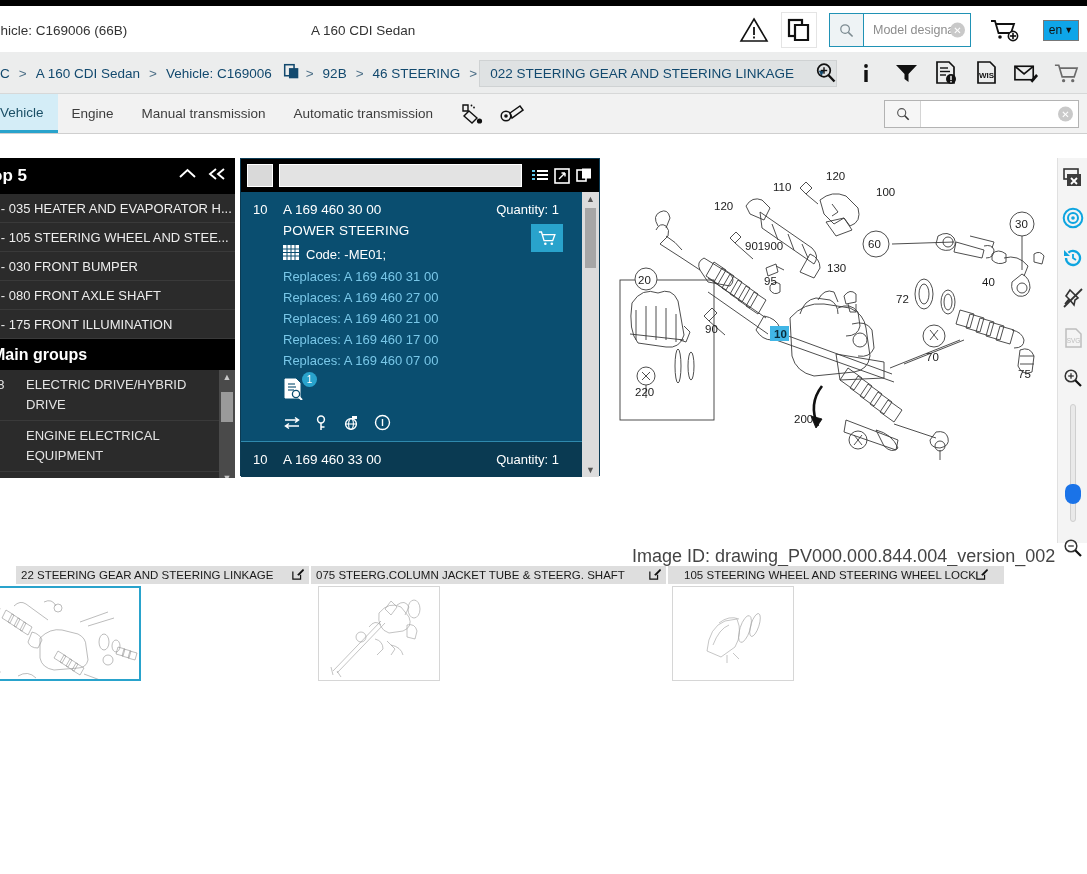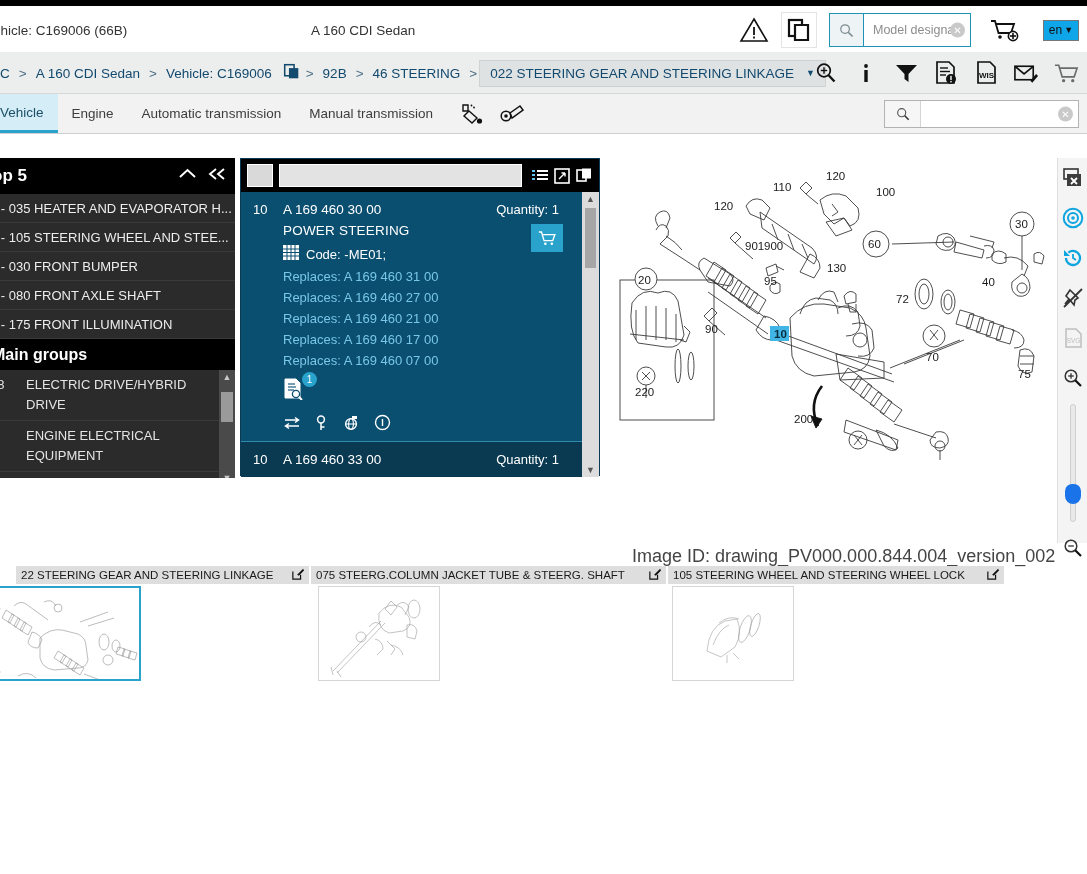--- a/index.html
+++ b/index.html
@@ -40,21 +40,21 @@
 
   
   .crumbbar {
     position:absolute; top:52px; left:0; width:1087px; height:42px;
     background:#eceded; border-bottom:1px solid #d7d8d8;
     display:flex; align-items:center;
   }
   .crumbs { position:absolute; left:-16px; top:0; height:42px; display:flex; align-items:center; gap:0; white-space:nowrap; }
   .crumb { font-size:13.5px; color:#12496e; padding:0 7px; cursor:pointer; }
   .crumb.sep { color:#4d6f87; padding:0 2px; }
-  .crumb.current { background:#dfe2e3; border:1px solid #cfd2d3; padding:5px 10px; display:flex; align-items:center; gap:12px; }
+  .crumb.current { background:#dfe2e3; border:1px solid #cfd2d3; padding:5px 10px; display:flex; align-items:center; gap:23px; }
   .crumb-copy { display:inline-block; vertical-align:middle; }
   .cb-icons { position:absolute; right:8px; top:0; height:42px; display:flex; align-items:center; gap:14px; }
   .cb-icons .ic { width:26px; height:26px; }
 
   
   .tabbar {
     position:absolute; top:94px; left:0; width:1087px; height:40px;
     background:#f2f2f2; border-bottom:1px solid #cfcfcf;
     display:flex; align-items:stretch;
   }
@@ -297,24 +297,24 @@
   </div>
 
   <div class="tabbar">
     <div class="tab active">
         <span>Vehicle</span>
       </div>
     <div class="tab">
         <span>Engine</span>
       </div>
     <div class="tab">
+        <span>Manual transmission</span>
+      </div>
+    <div class="tab">
         <span>Automatic transmission</span>
-      </div>
-    <div class="tab">
-        <span>Manual transmission</span>
       </div>
     <div class="tab-icons">
       <span class="ic">
         <svg width="26" height="24" viewBox="0 0 26 24">
           <path d="M4 3 h5 v6 h-5 z" fill="none" stroke="#111" stroke-width="1.4"></path>
           <path d="M10 9 l8 7 -5 5 -8 -7 z" fill="none" stroke="#111" stroke-width="1.4"></path>
           <circle cx="20.5" cy="19" r="2.6" fill="#111"></circle>
           <circle cx="12.5" cy="3.5" r="0.9" fill="#111"></circle>
           <circle cx="15" cy="5.5" r="0.9" fill="#111"></circle>
         </svg>
@@ -741,21 +741,21 @@
       </div>
       <div class="thlab" style="width:357px;">
         <span>075 STEERG.COLUMN JACKET TUBE &amp; STEERG. SHAFT</span>
         <span>
           <svg width="12" height="12" viewBox="0 0 14 14">
             <path d="M1 4 V13 H10 V8" fill="none" stroke="#111" stroke-width="1.4"></path>
             <path d="M6 8 L13 1 L14 3 L8 9 Z" fill="#111"></path>
           </svg>
         </span>
       </div>
-      <div class="thlab" style="width:338px;">
+      <div class="thlab" style="width:338px;justify-content:center;">
         <span>105 STEERING WHEEL AND STEERING WHEEL LOCK</span>
         <span>
           <svg width="12" height="12" viewBox="0 0 14 14">
             <path d="M1 4 V13 H10 V8" fill="none" stroke="#111" stroke-width="1.4"></path>
             <path d="M6 8 L13 1 L14 3 L8 9 Z" fill="#111"></path>
           </svg>
         </span>
       </div>
     </div>
 

